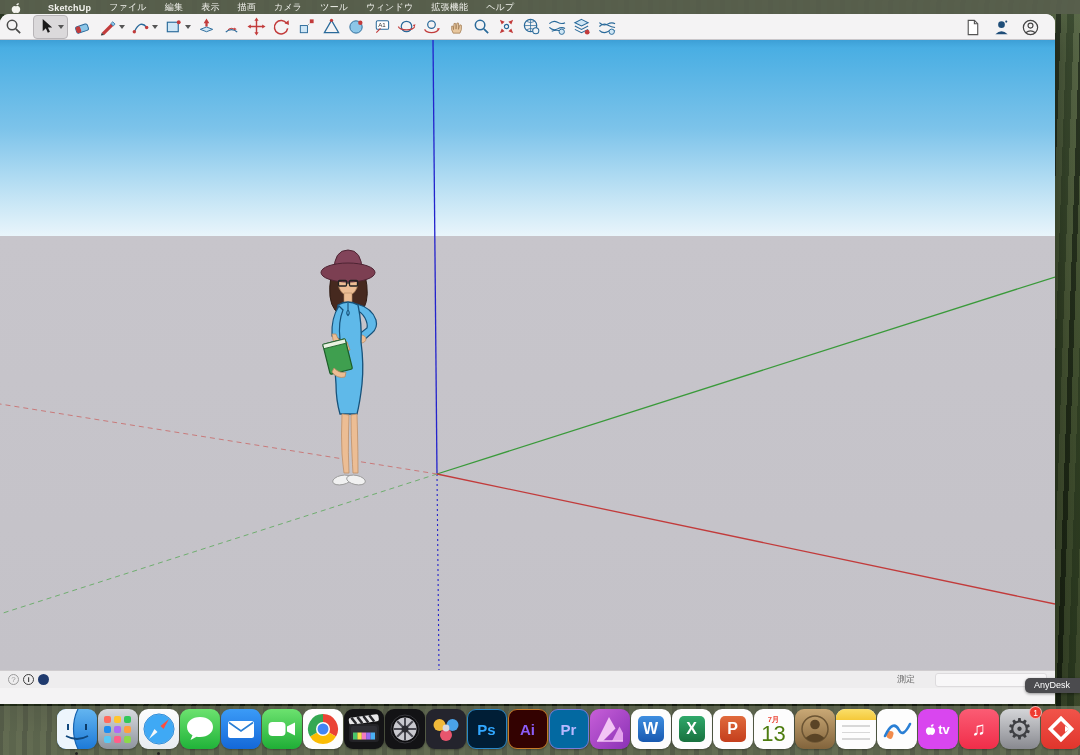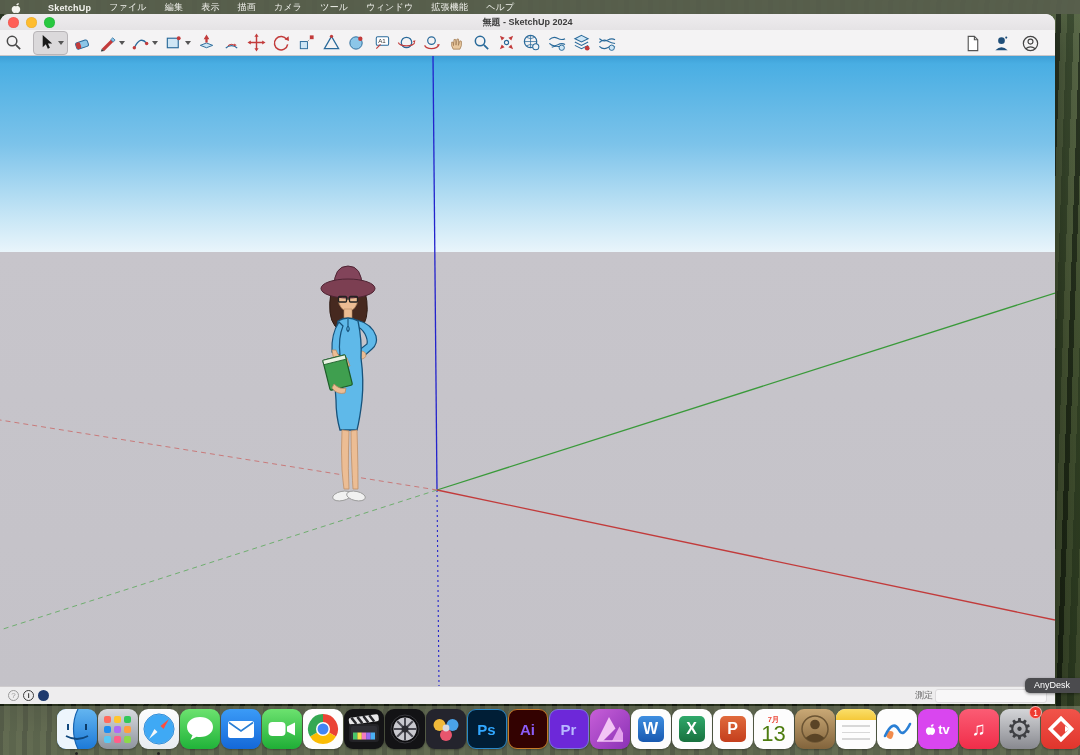--- a/index.html
+++ b/index.html
@@ -46,21 +46,21 @@
   
   .statusbar{position:relative;height:18px;background:#eeedee;border-top:1px solid #cfccce;
     display:flex;align-items:center;font-size:9.5px;color:#2e2e2e;padding:0 8px;box-sizing:border-box;}
   .sicon{width:11px;height:11px;border-radius:50%;margin-right:4px;display:flex;align-items:center;
     justify-content:center;font-size:8px;box-sizing:border-box;flex:0 0 auto;}
   .sicon.help{border:1.2px solid #9a9a9a;color:#9a9a9a;}
   .sicon.info{border:1.4px solid #3d3d3d;color:#3d3d3d;font-weight:bold;}
   .sicon.geo{background:#1f3a6e;}
   .hint{margin-left:4px;white-space:nowrap;}
   .measure-wrap{margin-left:auto;display:flex;align-items:center;}
-  .measure-label{font-size:9px;color:#666;margin-right:2px;}
+  .measure-label{font-size:9px;color:#666;margin-right:20px;}
   .measure-input{width:104px;height:12px;background:#f8f7f8;border:1px solid #dddbdd;border-radius:3px;
     font-size:9px;padding:0 3px;outline:none;}
   
   .anydesk-tab{position:absolute;right:0;top:678px;z-index:45;background:#4b4b4e;color:#fff;
     font-size:9px;padding:2px 10px 3px 9px;border-radius:5px 0 0 5px;box-shadow:0 1px 3px rgba(0,0,0,.4);}
   
   .dock{position:absolute;left:0;top:706px;width:1080px;height:49px;z-index:30;
     background:rgba(134,141,117,.55);display:flex;align-items:flex-start;
     padding:3px 0 0 56px;box-sizing:border-box;}
   .dock-item{width:41px;height:46px;position:relative;display:flex;justify-content:center;flex:0 0 auto;}
@@ -81,21 +81,21 @@
   .di-mail{background:linear-gradient(180deg,#3b9bf7,#1468d8);}
   .di-facetime{background:linear-gradient(180deg,#6ce26f,#1fae36);}
   .di-chrome{background:#fdfdfd;}
   .di-final-cut-pro{background:#141416;}
   .di-compressor{background:#131315;}
   .di-davinci-resolve{background:#24242d;}
   .di-photoshop{background:#001e36;border:1.5px solid #2a88c8;box-sizing:border-box;}
   .di-photoshop .glyph{color:#31a8ff;font-size:15px;}
   .di-illustrator{background:#330201;border:1.5px solid #c77b28;box-sizing:border-box;}
   .di-illustrator .glyph{color:#8b5cf6;font-size:15px;}
-  .di-premiere-pro{background:#6d28d9;border:1.5px solid #7b7bd8;box-sizing:border-box;}
+  .di-premiere-pro{background:#0369a1;border:1.5px solid #7b7bd8;box-sizing:border-box;}
   .di-premiere-pro .glyph{color:#b8b8ff;font-size:15px;}
   .di-affinity{background:linear-gradient(135deg,#c75fd8,#8a31b5);}
   .di-word,.di-excel,.di-powerpoint{background:#fdfdfd;}
   .office-sq{width:26px;height:26px;border-radius:5px;display:flex;align-items:center;justify-content:center;
     color:#fff;font-size:16px;font-weight:bold;}
   .di-word .office-sq{background:linear-gradient(180deg,#3e8ee0,#1859b0);}
   .di-excel .office-sq{background:linear-gradient(180deg,#2fa86a,#18713e);}
   .di-powerpoint .office-sq{background:linear-gradient(180deg,#e06a3c,#c43e1c);}
   .di-calendar{background:#fdfdfd;flex-direction:column;}
   .cal-month{color:#ec4c3c;font-size:7.5px;line-height:9px;font-weight:bold;}
@@ -134,28 +134,20 @@
         <span class="mitem">描画</span>
         <span class="mitem">カメラ</span>
         <span class="mitem">ツール</span>
         <span class="mitem">ウィンドウ</span>
         <span class="mitem">拡張機能</span>
         <span class="mitem">ヘルプ</span>
       </span>
   </div>
 
   <div class="window">
-    <div class="titlebar">
-      <div class="tlights">
-        <span class="tl" style="background:#ff5f57;"></span>
-        <span class="tl" style="background:#febc2e;"></span>
-        <span class="tl" style="background:#28c840;"></span>
-      </div>
-      <div class="title">無題 - SketchUp 2024</div>
-    </div>
 
     <div class="tbar">
       <span id="toolbar-tools" style="display:flex;align-items:center;">
           <span class="tool gap">
             <span>
               <svg viewBox="0 0 20 20">
                 <circle cx="8.5" cy="8.5" r="5" fill="none" stroke="#4a4a4a" stroke-width="1.6"></circle>
                 <line x1="12.5" y1="12.5" x2="17" y2="17" stroke="#4a4a4a" stroke-width="1.8"></line>
               </svg>
             </span>

